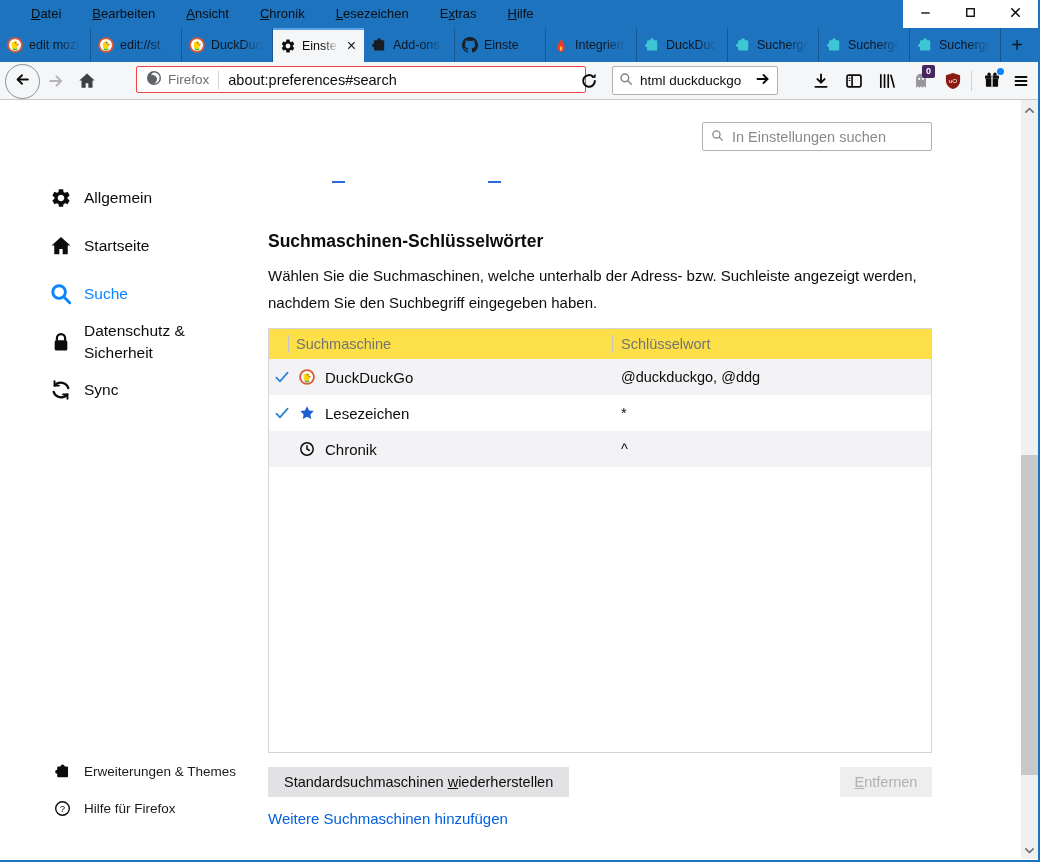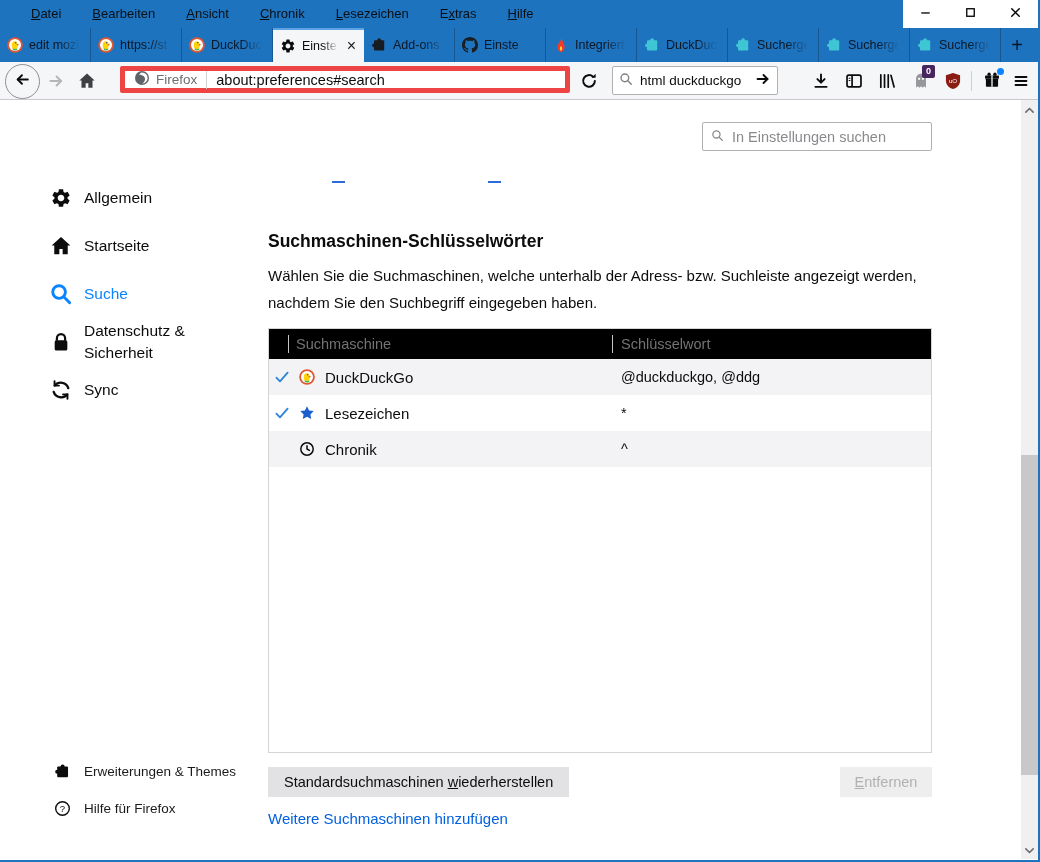--- a/index.html
+++ b/index.html
@@ -35,21 +35,21 @@
        font-size:20px;color:#0d1724;font-weight:400;}
   
   .navbar{height:38px;background:#f5f6f7;position:relative;border-bottom:1px solid #c9c9cd;box-sizing:border-box;}
   .navbar .abs{position:absolute;}
   .nav-icon svg{width:18px;height:18px;display:block;}
   .back-btn{left:5px;top:2px;width:33px;height:33px;border:1px solid #8f9094;border-radius:50%;
       background:#f5f6f7;display:flex;align-items:center;justify-content:center;}
   .back-btn svg{width:17px;height:17px;}
   .fwd-btn{left:47px;top:10px;}
   .home-btn{left:78px;top:10px;color:#3e4044;}
-  .urlbar{left:120px;top:4px;width:450px;height:27px;background:#fff;border:5px solid #ef4444;
+  .urlbar{left:136px;top:4px;width:450px;height:27px;background:#fff;border:1px solid #ef4444;
       border-radius:2px;box-sizing:border-box;display:flex;align-items:center;}
   .urlbar-brand{display:flex;align-items:center;gap:6px;padding:0 9px;color:#6e6e72;font-size:13.5px;}
   .urlbar-brand svg{width:16px;height:16px;}
   .urlbar-sep{width:1px;height:18px;background:#d2d2d6;}
   .urlbar input{border:none;outline:none;flex:1;font-size:14.5px;color:#0c0c0d;padding:0 9px;
       font-family:"Liberation Sans",sans-serif;background:transparent;}
   .reload-btn{left:580px;top:10px;}
   .searchbar{left:612px;top:4px;width:166px;height:29px;background:#fff;border:1px solid #b1b1b3;
       border-radius:2px;box-sizing:border-box;display:flex;align-items:center;padding:0 6px;gap:5px;}
   .searchbar svg{width:14px;height:14px;color:#808084;flex:none;}
@@ -91,21 +91,21 @@
   .foot-item .s-icon svg{width:17px;height:17px;}
   .foot-label{font-size:13.5px;}
   
   .main{position:absolute;left:268px;top:0;width:664px;}
   .remnant{position:absolute;top:81px;width:13px;height:2px;background:#2b6cd9;}
   .remnant.r1{left:64px;} .remnant.r2{left:220px;}
   .heading{position:absolute;top:131px;font-size:17.5px;font-weight:bold;color:#0c0c0d;}
   .desc{position:absolute;top:162px;font-size:15px;line-height:27px;color:#0c0c0d;width:664px;}
   .engine-table{position:absolute;top:228px;width:664px;height:425px;border:1px solid #d4d4d7;
       box-sizing:border-box;background:#fff;}
-  .thead{height:30px;background:#000000;display:flex;align-items:center;position:relative;}
+  .thead{height:30px;background:#fde047;display:flex;align-items:center;position:relative;}
   .th{font-size:14.5px;color:#737373;}
   .th-engine{position:absolute;left:27px;} .th-keyword{position:absolute;left:352px;}
   .col-sep{position:absolute;top:6px;width:1px;height:18px;background:#c6c6c9;}
   .cs1{left:19px;} .cs2{left:343px;}
   .trow{height:36px;display:flex;align-items:center;position:relative;}
   .trow:nth-child(even){background:#f3f3f5;}
   .check-cell{position:absolute;left:5px;width:16px;height:16px;}
   .check-cell svg{width:16px;height:16px;}
   .engine-icon{position:absolute;left:30px;width:16px;height:16px;}
   .engine-icon svg{width:16px;height:16px;}
@@ -188,21 +188,21 @@
         <span class="tab-icon" data-icon="duckduckgo">
           <svg viewBox="0 0 16 16">
             <circle cx="8" cy="8" r="7.8" fill="#de5833"></circle>
             <circle cx="8" cy="8" r="6" fill="#fff"></circle>
             <ellipse cx="7.7" cy="8.2" rx="3" ry="3.9" fill="#fed30a"></ellipse>
             <circle cx="8.7" cy="5.7" r="0.75" fill="#2d4f8e"></circle>
             <path d="M9.3 7.3h3.1l-2 1.4z" fill="#de5833"></path>
             <path d="M5.6 11.3c1.5.8 3.3.8 4.8 0l-.3 1.7c-1.3.6-2.9.6-4.2 0z" fill="#4cb748"></path>
           </svg>
         </span>
-        <span class="tab-title">https://st</span>
+        <span class="tab-title">edit://st</span>
 
       </div>
 
       <div class="tab">
         <span class="tab-icon" data-icon="duckduckgo">
           <svg viewBox="0 0 16 16">
             <circle cx="8" cy="8" r="7.8" fill="#de5833"></circle>
             <circle cx="8" cy="8" r="6" fill="#fff"></circle>
             <ellipse cx="7.7" cy="8.2" rx="3" ry="3.9" fill="#fed30a"></ellipse>
             <circle cx="8.7" cy="5.7" r="0.75" fill="#2d4f8e"></circle>

